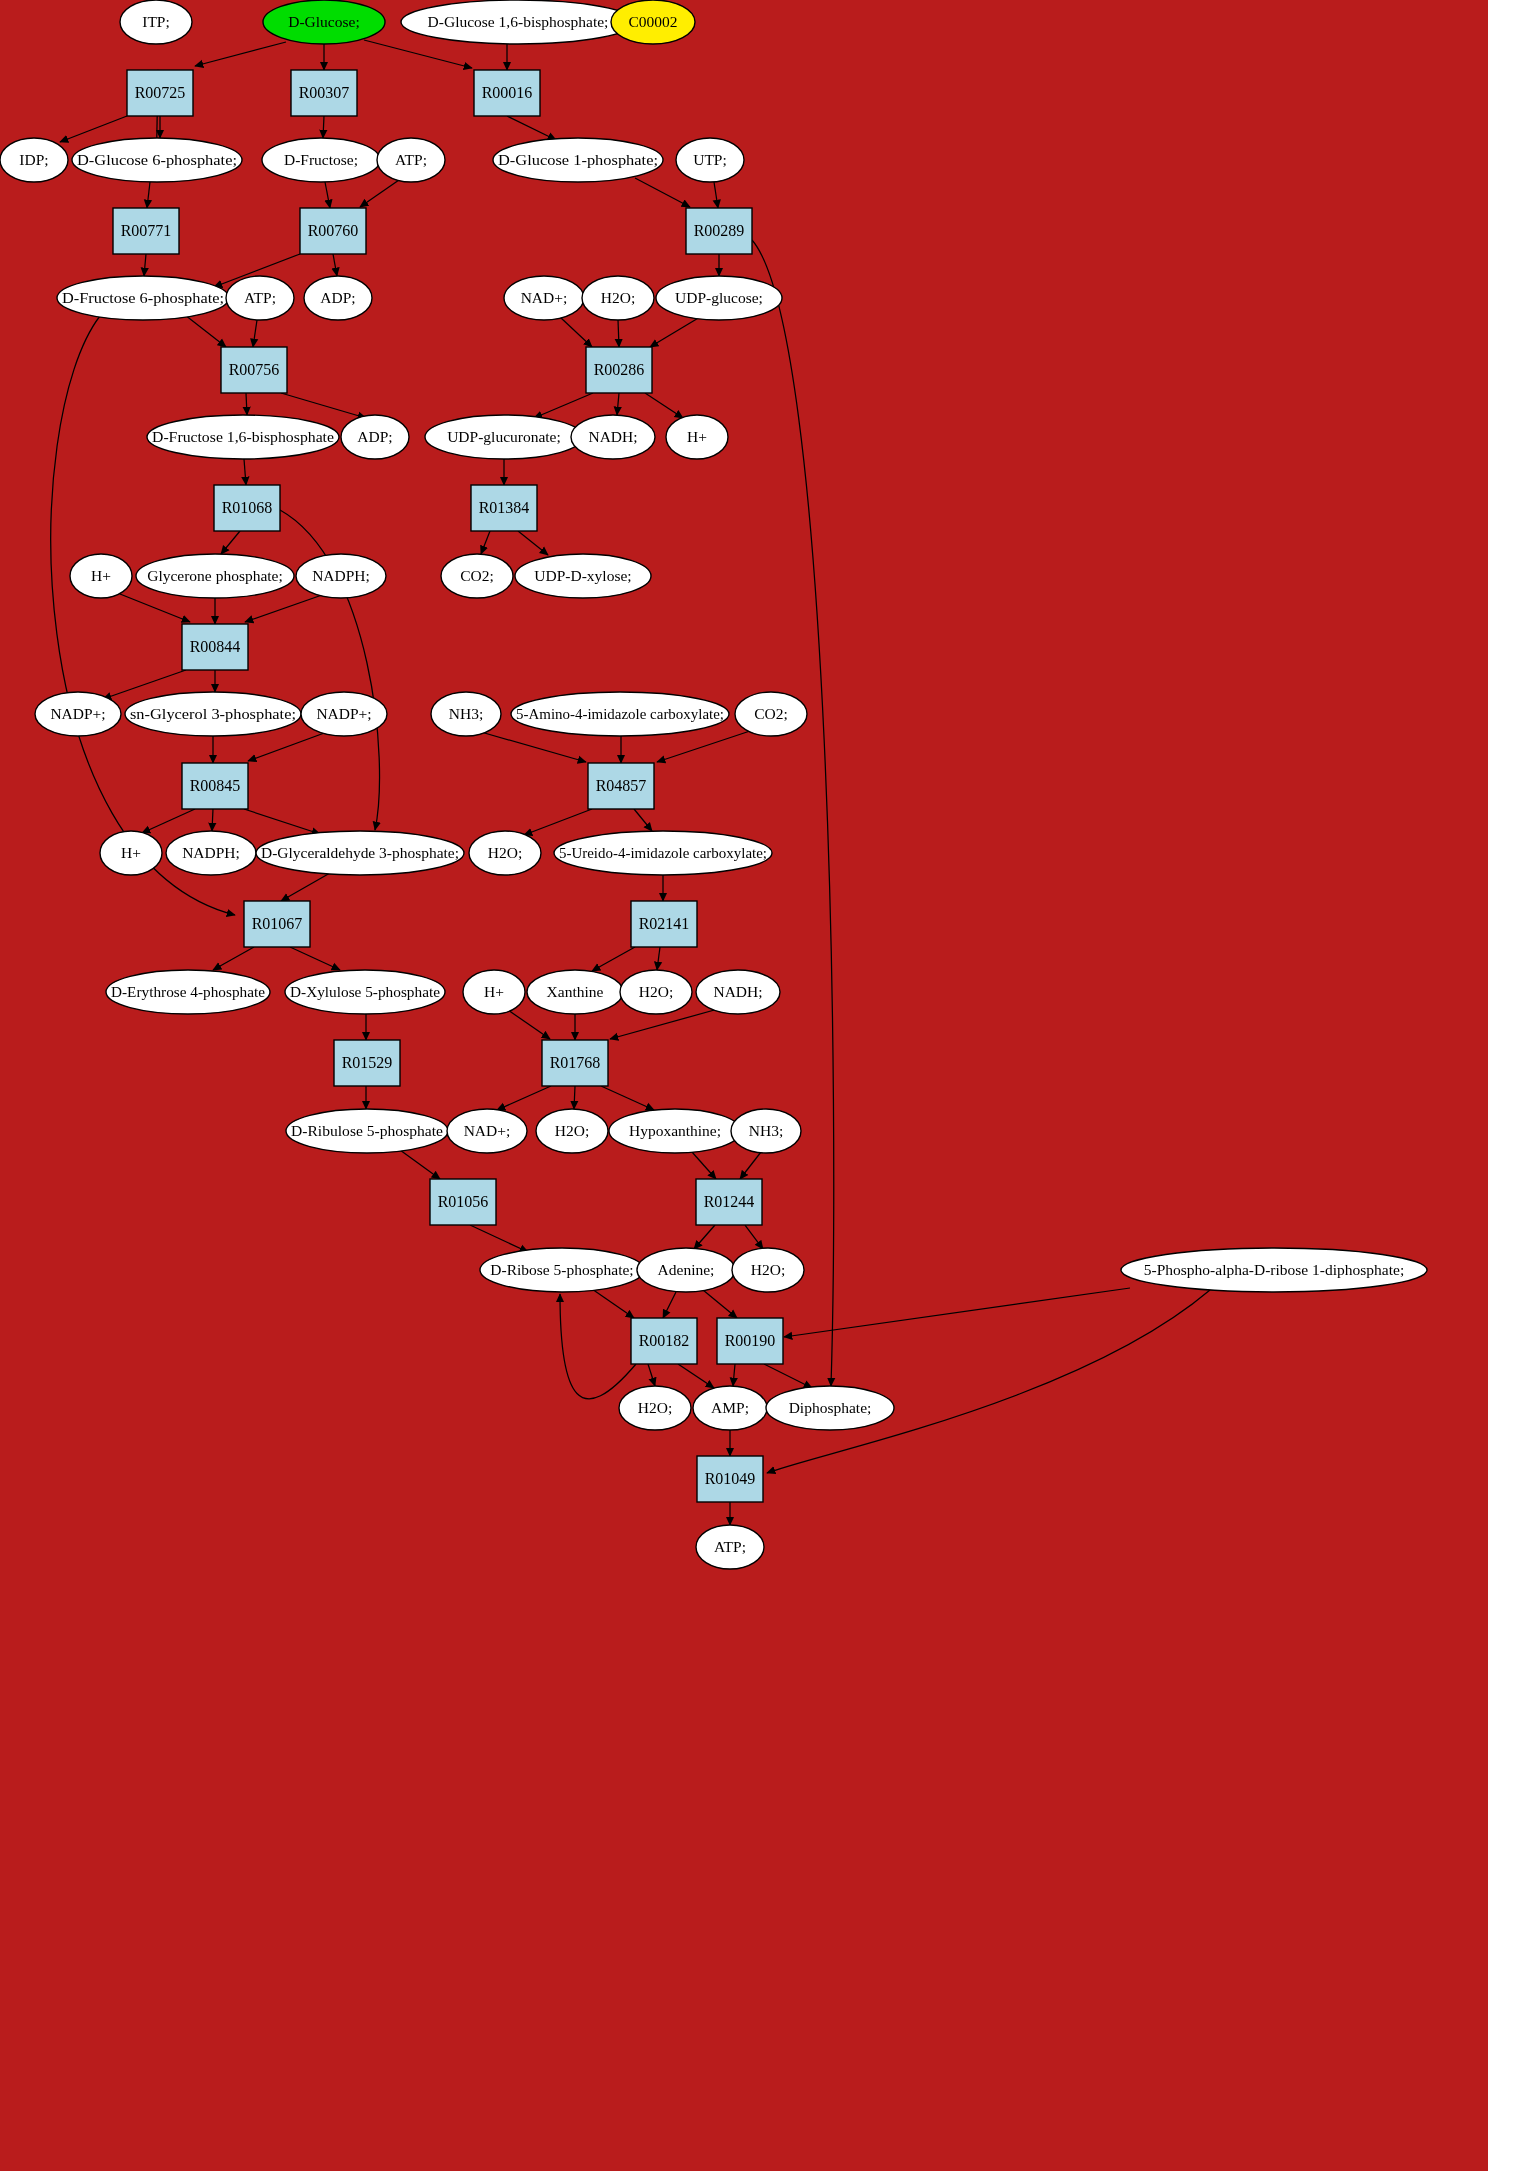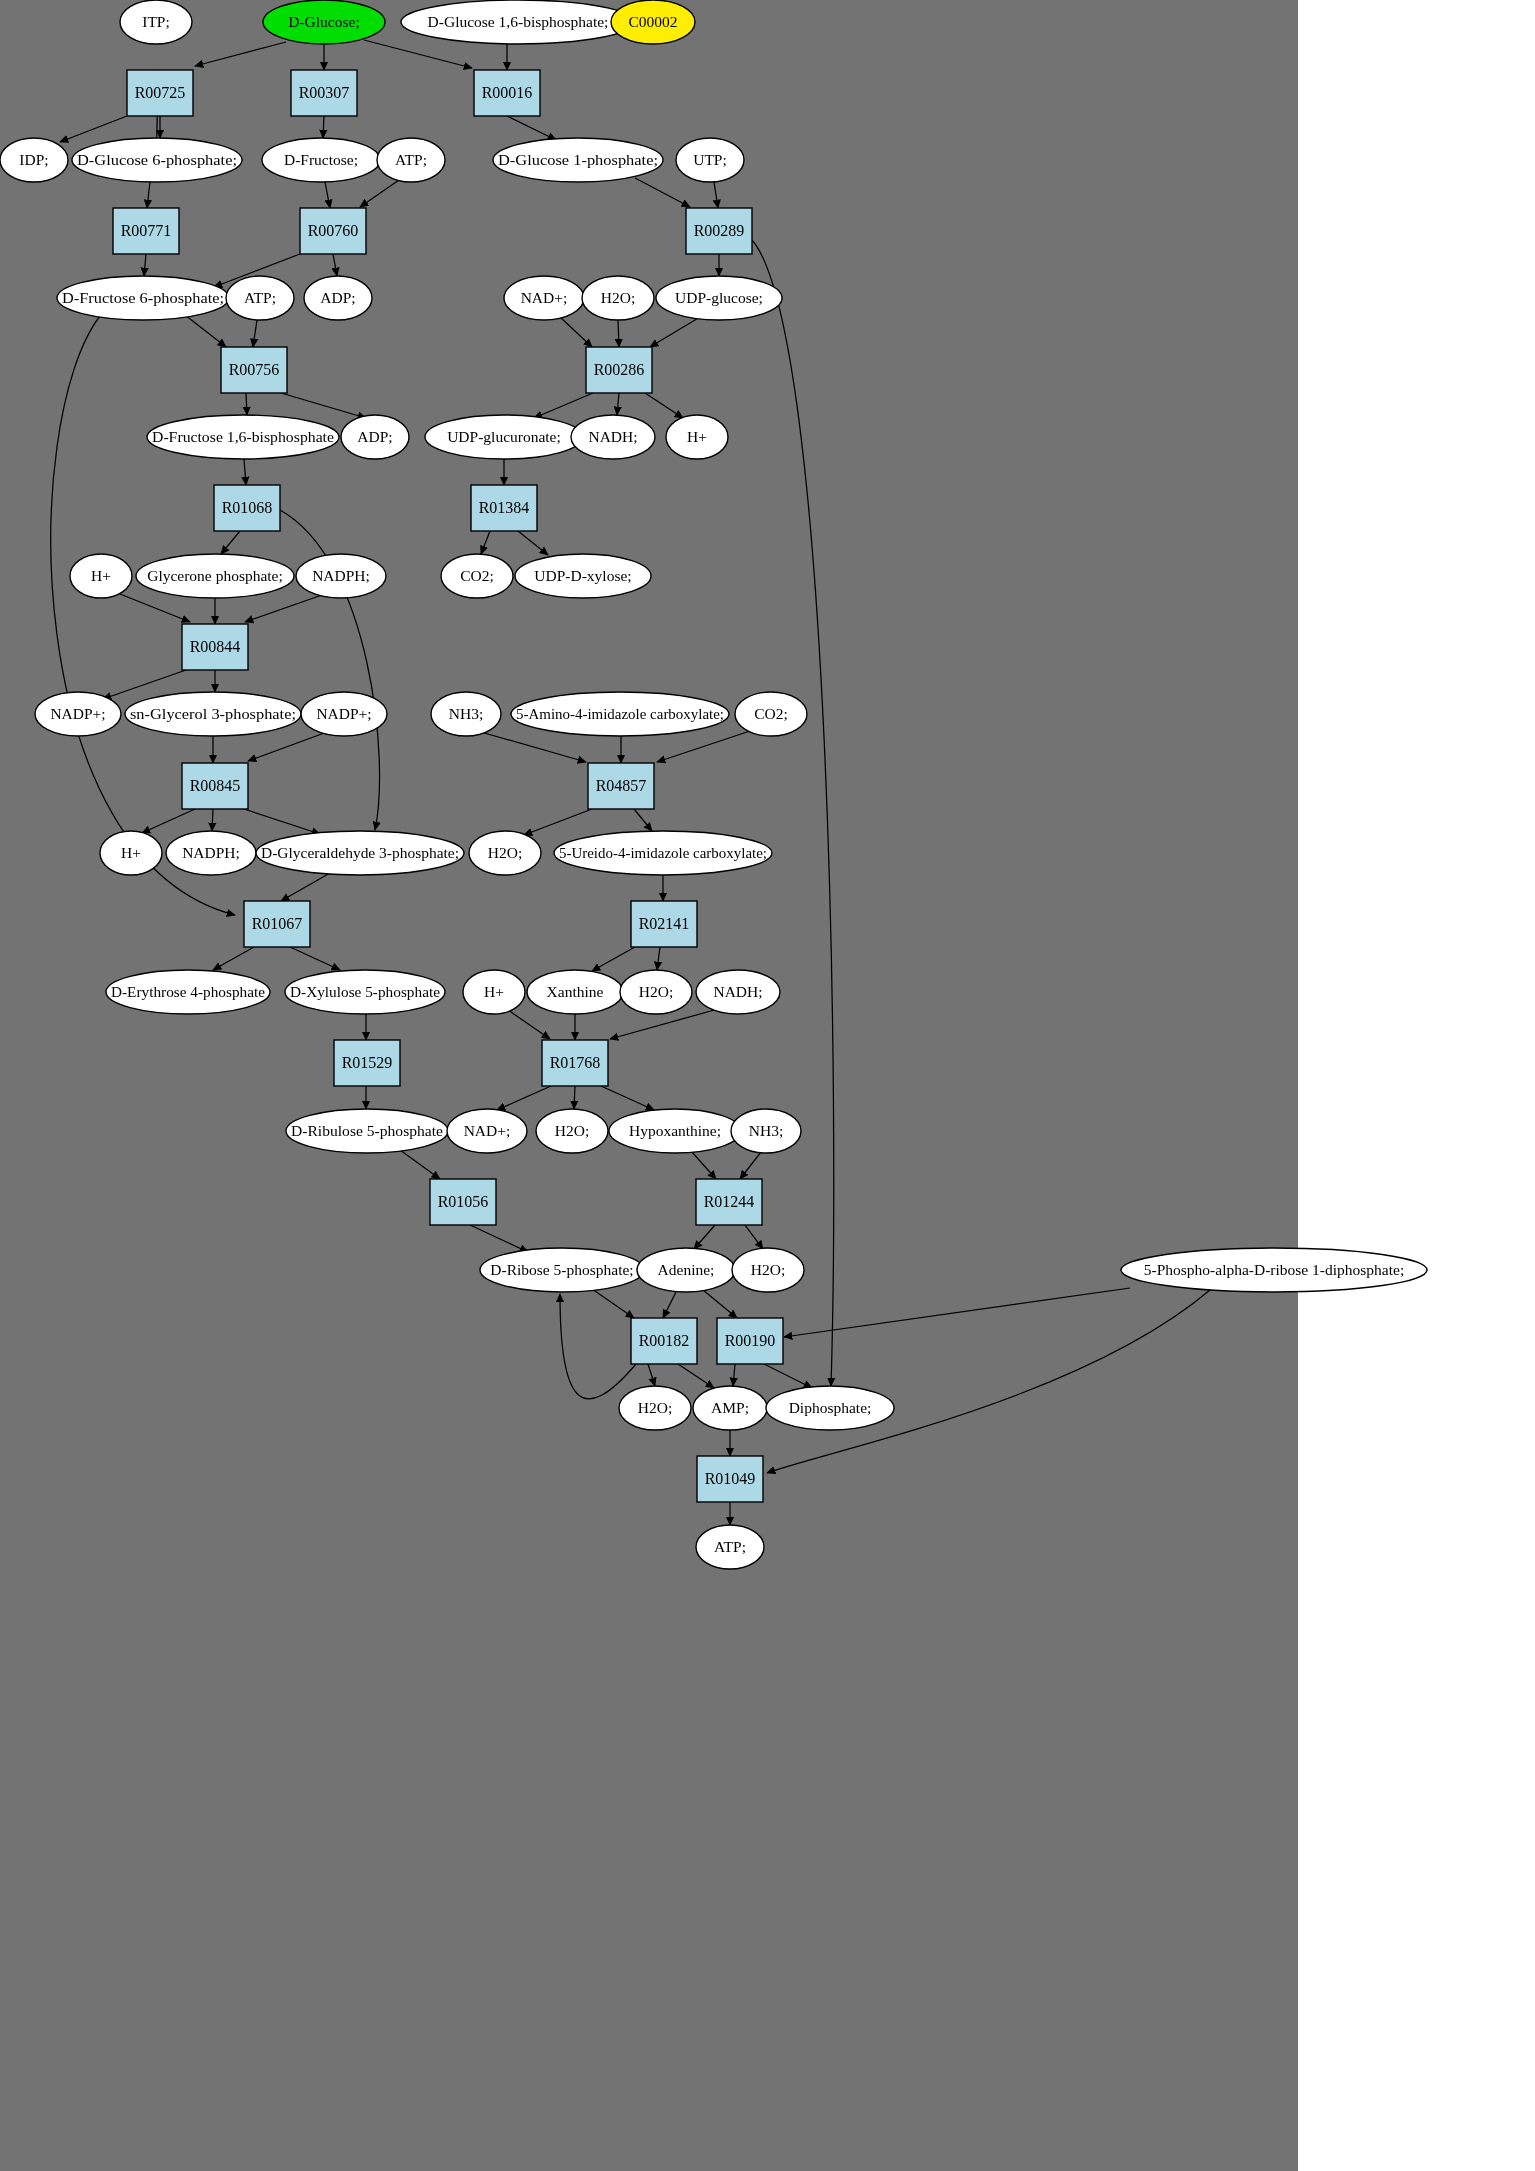--- a/index.html
+++ b/index.html
@@ -2,23 +2,23 @@
 <html><head>
 <meta charset="utf-8">
 <style>
   html, body {
     margin: 0;
     padding: 0;
     background: #ffffff;
   }
   #canvas {
     position: relative;
-    width: 1298px;
+    width: 1488px;
     height: 2171px;
-    background: #737373;
+    background: #b91c1c;
     font-family: "Liberation Serif", "DejaVu Serif", serif;
   }
   svg#graph {
     position: absolute;
     top: 0; left: 0;
     width: 1535px;
     height: 2171px;
     display: block;
   }
   .node-ellipse {

